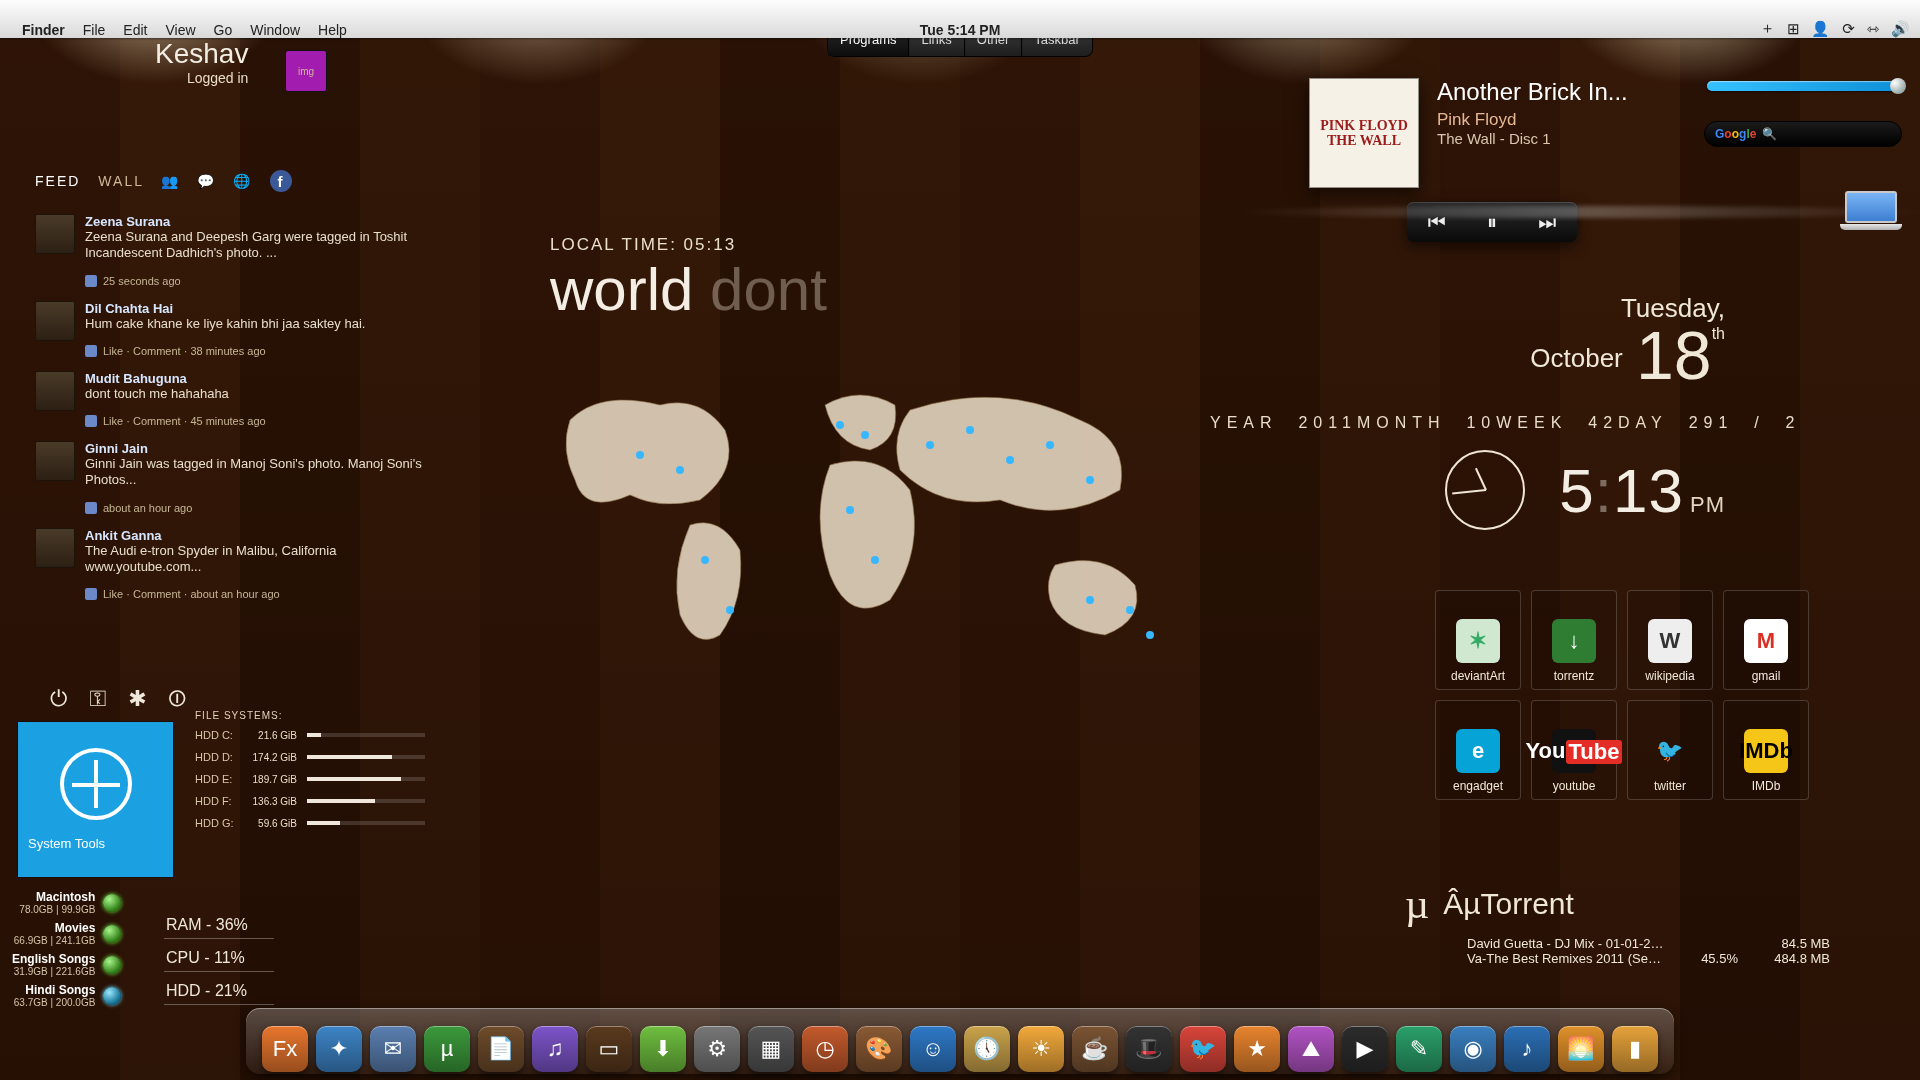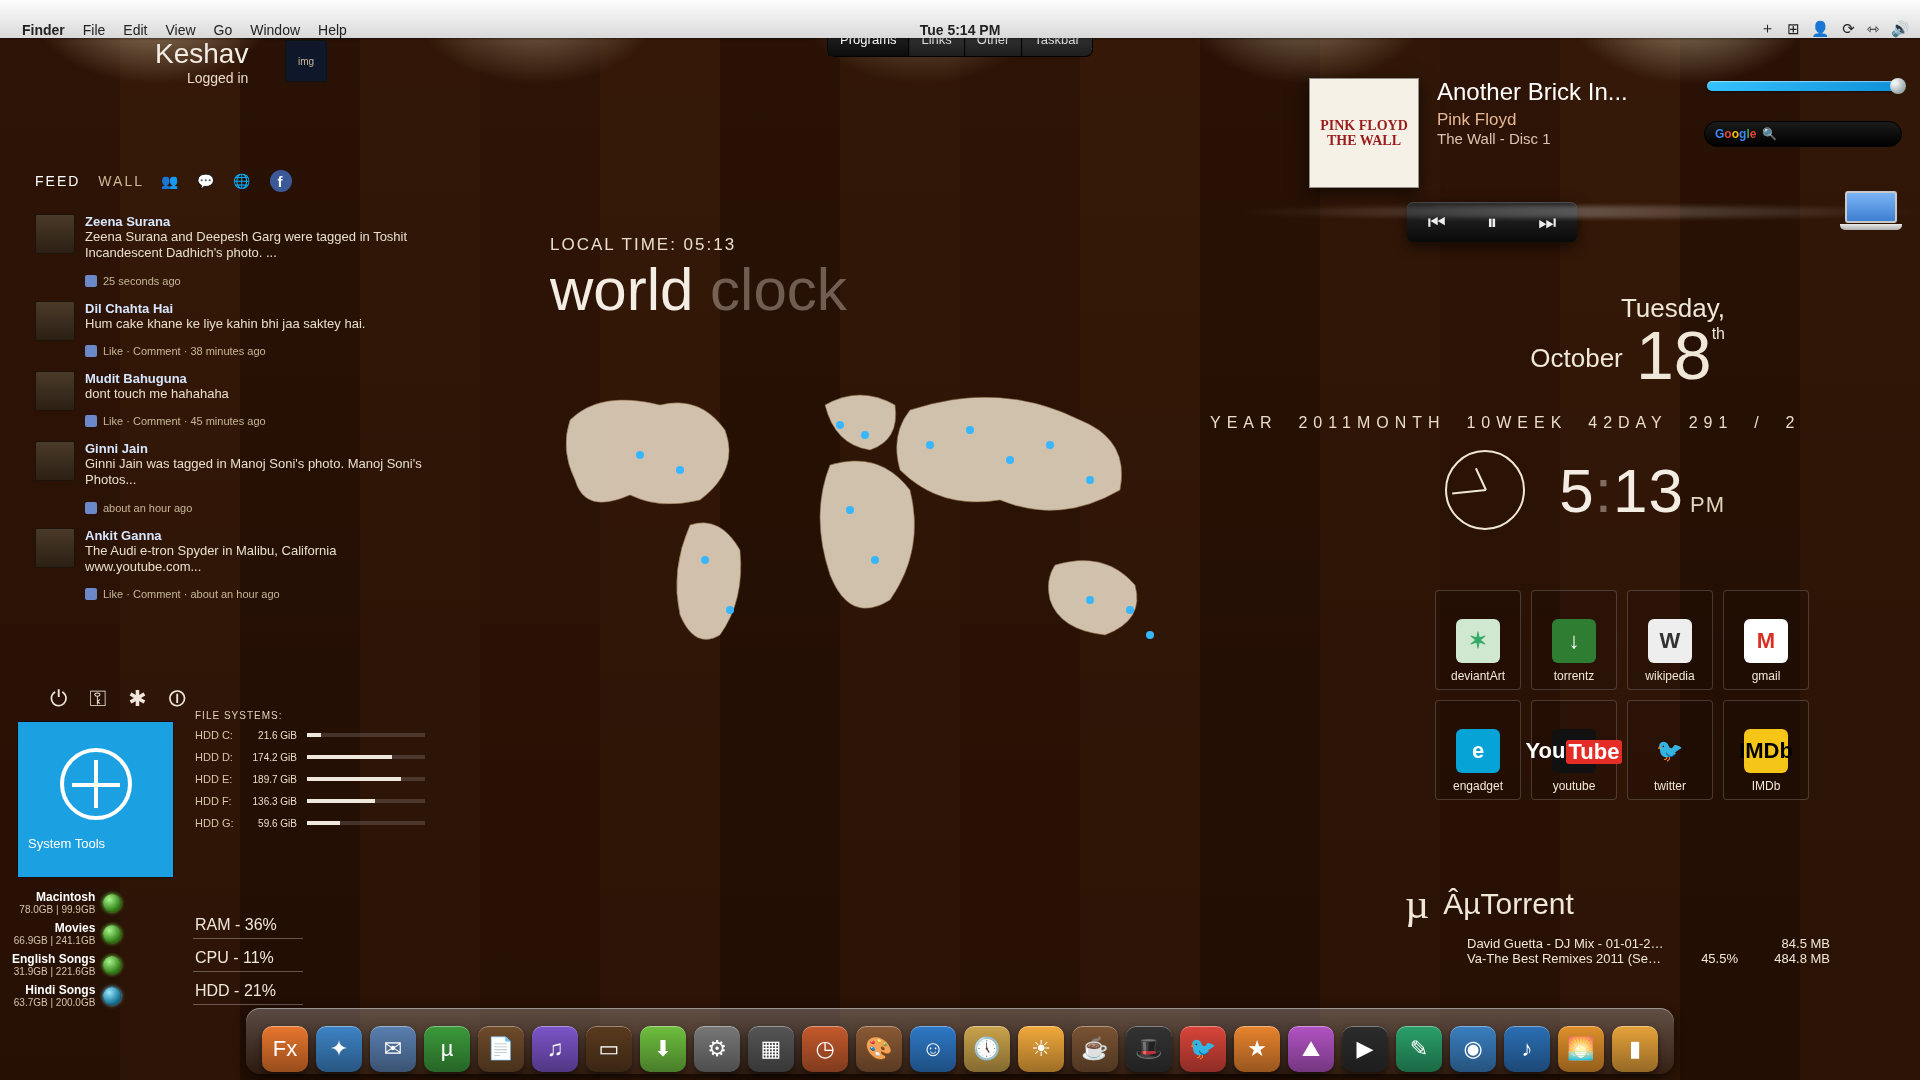--- a/index.html
+++ b/index.html
@@ -31,22 +31,22 @@
     background:linear-gradient(#3b3b3b,#1e1e1e); border:1px solid #000; border-top:none;
     border-radius:0 0 8px 8px; display:flex; height:32px; font-size:13px; color:#ddd; z-index:40; }
   .tabbar .tab { padding:7px 12px; border-right:1px solid #000; cursor:pointer; }
   .tabbar .tab:last-child { border-right:none; }
   .tabbar .tab.active { background:linear-gradient(#2a2a2a,#0c0c0c); color:#fff; }
 
   
   .user { position:absolute; top:38px; left:155px; text-align:right; }
   .user .name { font-size:28px; font-weight:300; }
   .user .status { font-size:14px; color:#e9dcc8; }
-  .user .avatar { position:absolute; top:2px; left:130px; width:42px; height:42px;
-    background:#0f172a; border:1px solid #111; border-radius:3px; display:flex; align-items:center; justify-content:center; font-size:10px; color:#c9b899; }
+  .user .avatar { position:absolute; top:12px; left:130px; width:42px; height:42px;
+    background:#a21caf; border:1px solid #111; border-radius:3px; display:flex; align-items:center; justify-content:center; font-size:10px; color:#c9b899; }
 
   
   .fb { position:absolute; top:170px; left:35px; width:410px; }
   .fb .tabs { font-size:14px; letter-spacing:2px; color:#cbb998; display:flex; align-items:center; gap:18px; }
   .fb .tabs .tab { cursor:pointer; }
   .fb .tabs .active { color:#fff; }
   .fb .tabs .ico { width:18px; height:18px; display:inline-flex; align-items:center; justify-content:center; color:#e7d9c2; }
   .fb .tabs .badge { width:22px; height:22px; border-radius:50%; background:#3b5998; color:#fff; font-weight:700; display:flex; align-items:center; justify-content:center; font-size:15px; }
   .fb h1 { font-size:58px; font-weight:300; letter-spacing:-1px; margin-top:-2px; }
   .fb .feed { margin-top:22px; display:flex; flex-direction:column; gap:14px; font-size:13px; }
@@ -71,21 +71,21 @@
   
   .fs { position:absolute; top:710px; left:195px; font-size:11px; color:#e0d3bd; width:230px; }
   .fs .fshdr { letter-spacing:1px; font-size:10px; margin-bottom:8px; }
   .fs .row { display:flex; align-items:center; gap:10px; margin-bottom:10px; }
   .fs .row .lbl { width:42px; color:#d6c6aa; }
   .fs .row .val { width:50px; text-align:right; color:#e9ddc8; font-size:10px; }
   .fs .row .bar { flex:1; height:4px; background:rgba(255,255,255,.15); position:relative; }
   .fs .row .bar .fill { position:absolute; inset:0; background:#efe7db; }
 
   
-  .gauges { position:absolute; top:912px; left:164px; font-size:16px; color:#efe7db;margin-left:29px; }
+  .gauges { position:absolute; top:912px; left:164px; font-size:16px; color:#efe7db; }
   .gauges div { border-bottom:1px solid rgba(255,255,255,.3); padding:4px 2px; margin-bottom:6px; width:110px; }
 
   
   .drives { position:absolute; top:890px; left:12px; font-size:12px; color:#e5d9c4; text-align:right; }
   .drives .d { display:flex; align-items:center; justify-content:flex-end; gap:8px; margin-bottom:6px; }
   .drives .d .orb { width:18px; height:18px; border-radius:50%; background:radial-gradient(circle at 35% 30%, #a8f58c, #2c7a12 70%); box-shadow:0 0 4px #6cf04a; }
   .drives .d .orb.g2 { background:radial-gradient(circle at 35% 30%, #9be8ff, #0b6b8e 70%); box-shadow:0 0 4px #6cd8ff; }
   .drives .d .txt .t1 { font-weight:600; color:#fff; }
   .drives .d .txt .t2 { font-size:10px; color:#d5c5a8; }
 
@@ -363,21 +363,21 @@
         <div class="t1">Hindi Songs</div>
     <div class="t2">63.7GB  | 200.0GB</div>
       </div>
     <div class="orb g2"></div>
     </div>
   </div>
 
 <div class="wclock">
   <div class="lt">LOCAL TIME: 05:13</div>
   <div class="big">
-    <span>world </span><span class="dim">clock</span>
+    <span>world </span><span class="dim">dont</span>
   </div>
 </div>
 <div class="wmap">
   <svg viewBox="0 0 660 330">
     <g fill="#e7dac4" fill-opacity=".88" stroke="#8a6a45" stroke-width="0.6">
       <path d="M40 70 Q70 40 130 55 Q170 45 195 80 Q210 120 170 150 Q130 160 100 145 Q55 165 45 130 Q30 100 40 70 Z"></path>
       <path d="M160 175 Q190 165 210 200 Q215 250 190 285 Q165 300 150 265 Q140 220 160 175 Z"></path>
       <path d="M295 55 Q330 35 365 55 Q370 90 340 100 Q305 95 295 55 Z"></path>
       <path d="M300 115 Q350 100 380 140 Q395 200 360 250 Q320 275 300 225 Q280 165 300 115 Z"></path>
       <path d="M380 60 Q470 30 550 70 Q600 90 590 140 Q530 175 470 150 Q410 160 370 120 Q360 85 380 60 Z"></path>

